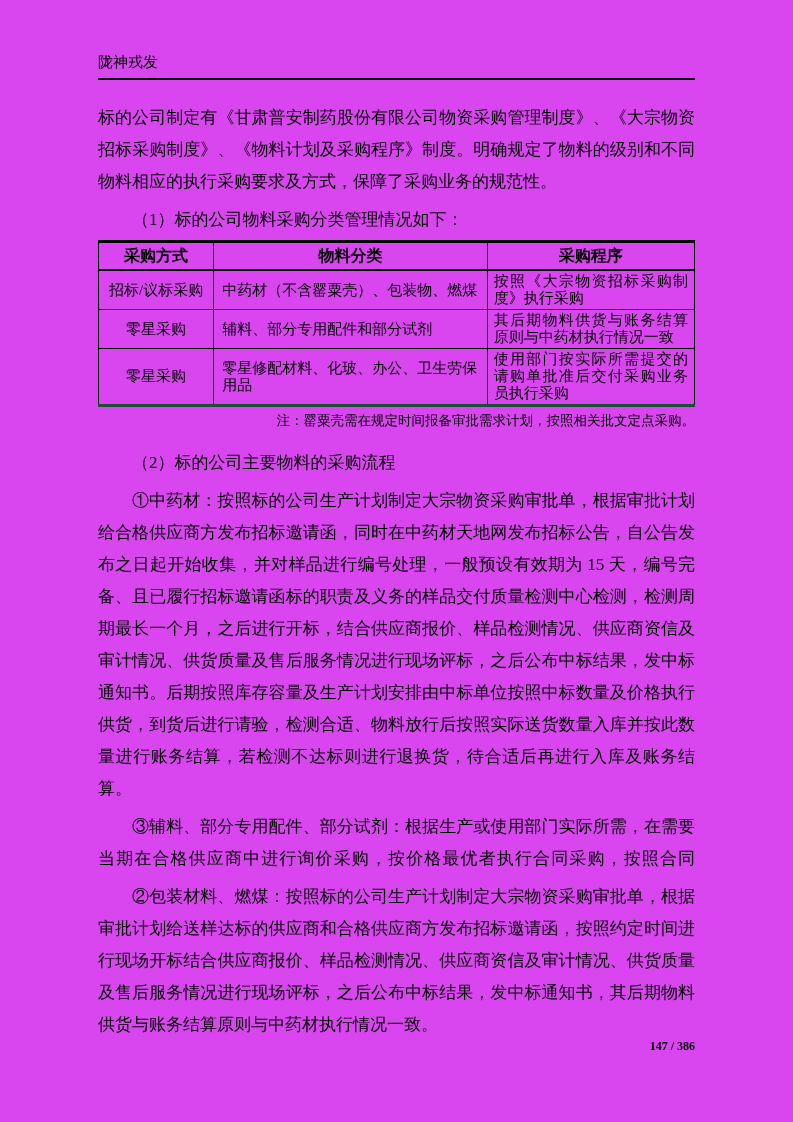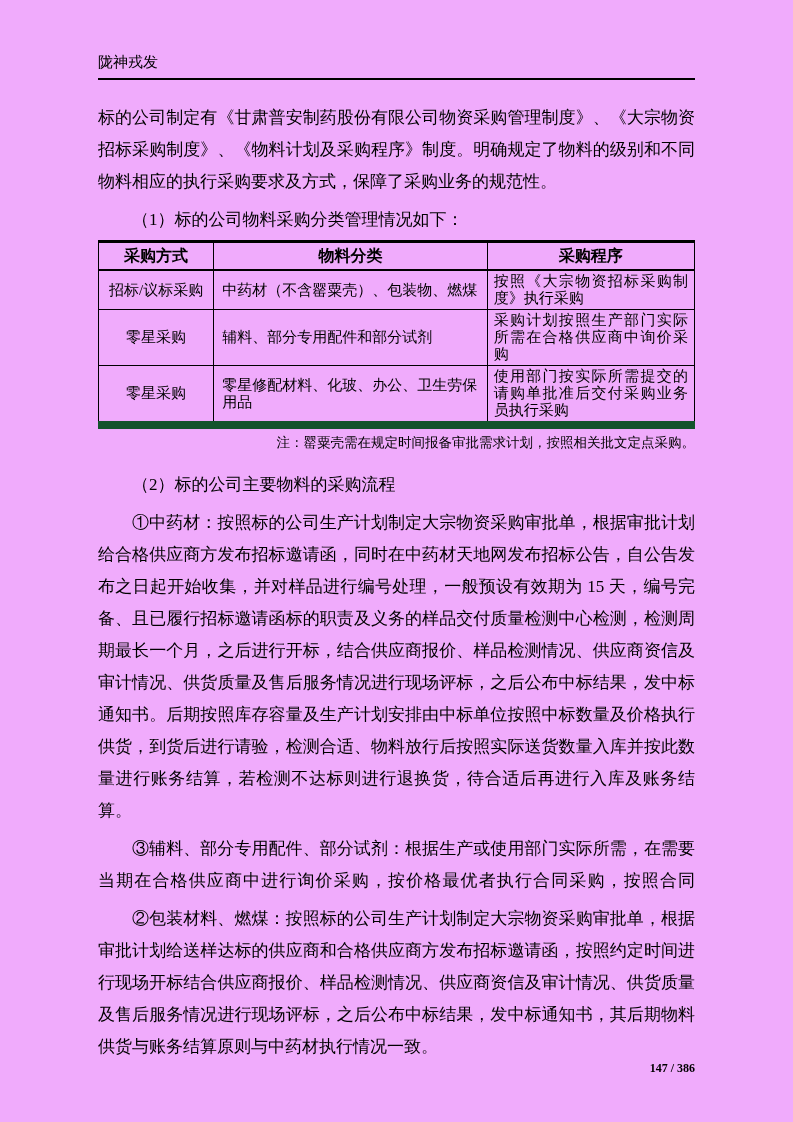--- a/index.html
+++ b/index.html
@@ -1,20 +1,20 @@
 <!DOCTYPE html>
 <html lang="zh"><head>
 <meta charset="utf-8">
 <style>
   html, body { margin: 0; padding: 0; background: #ffffff; }
   .page {
     position: relative;
     width: 793px;
     height: 1122px;
-    background: #f0abfc;
+    background: #d946ef;
     color: #000000;
     font-family: "Liberation Serif", serif;
     overflow: hidden;
   }
   .content {
     position: absolute;
     left: 98px;
     top: 0;
     width: 597px;
   }
@@ -40,21 +40,21 @@
   .h2     { margin-top: 16px; }
   .p-block { margin-top: 6px; }
   .p-last  { text-align-last: justify; }
 
   .proc-table {
     width: 100%;
     margin-top: 4px;
     border-collapse: collapse;
     table-layout: fixed;
     border-top: 3px solid #000000;
-    border-bottom: 8px solid #14532d;
+    border-bottom: 3px solid #14532d;
   }
   .proc-table th {
     font-size: 16px;
     font-weight: bold;
     padding: 3px 2px;
     line-height: 20px;
     border: 1px solid #000000;
     border-bottom: 2px solid #000000;
     text-align: center;
   }
@@ -113,21 +113,21 @@
       </thead>
       <tbody>
         <tr>
           <td class="c-method">招标/议标采购</td>
           <td class="c-cat">中药材（不含罂粟壳）、包装物、燃煤</td>
           <td class="c-proc">按照《大宗物资招标采购制度》执行采购</td>
         </tr>
         <tr>
           <td class="c-method">零星采购</td>
           <td class="c-cat">辅料、部分专用配件和部分试剂</td>
-          <td class="c-proc">采购计划按照生产部门实际所需在合格供应商中询价采购</td>
+          <td class="c-proc">其后期物料供货与账务结算原则与中药材执行情况一致</td>
         </tr>
         <tr>
           <td class="c-method">零星采购</td>
           <td class="c-cat">零星修配材料、化玻、办公、卫生劳保用品</td>
           <td class="c-proc">使用部门按实际所需提交的请购单批准后交付采购业务员执行采购</td>
         </tr>
       </tbody>
     </table>
 
     <p class="note">注：罂粟壳需在规定时间报备审批需求计划，按照相关批文定点采购。</p>

